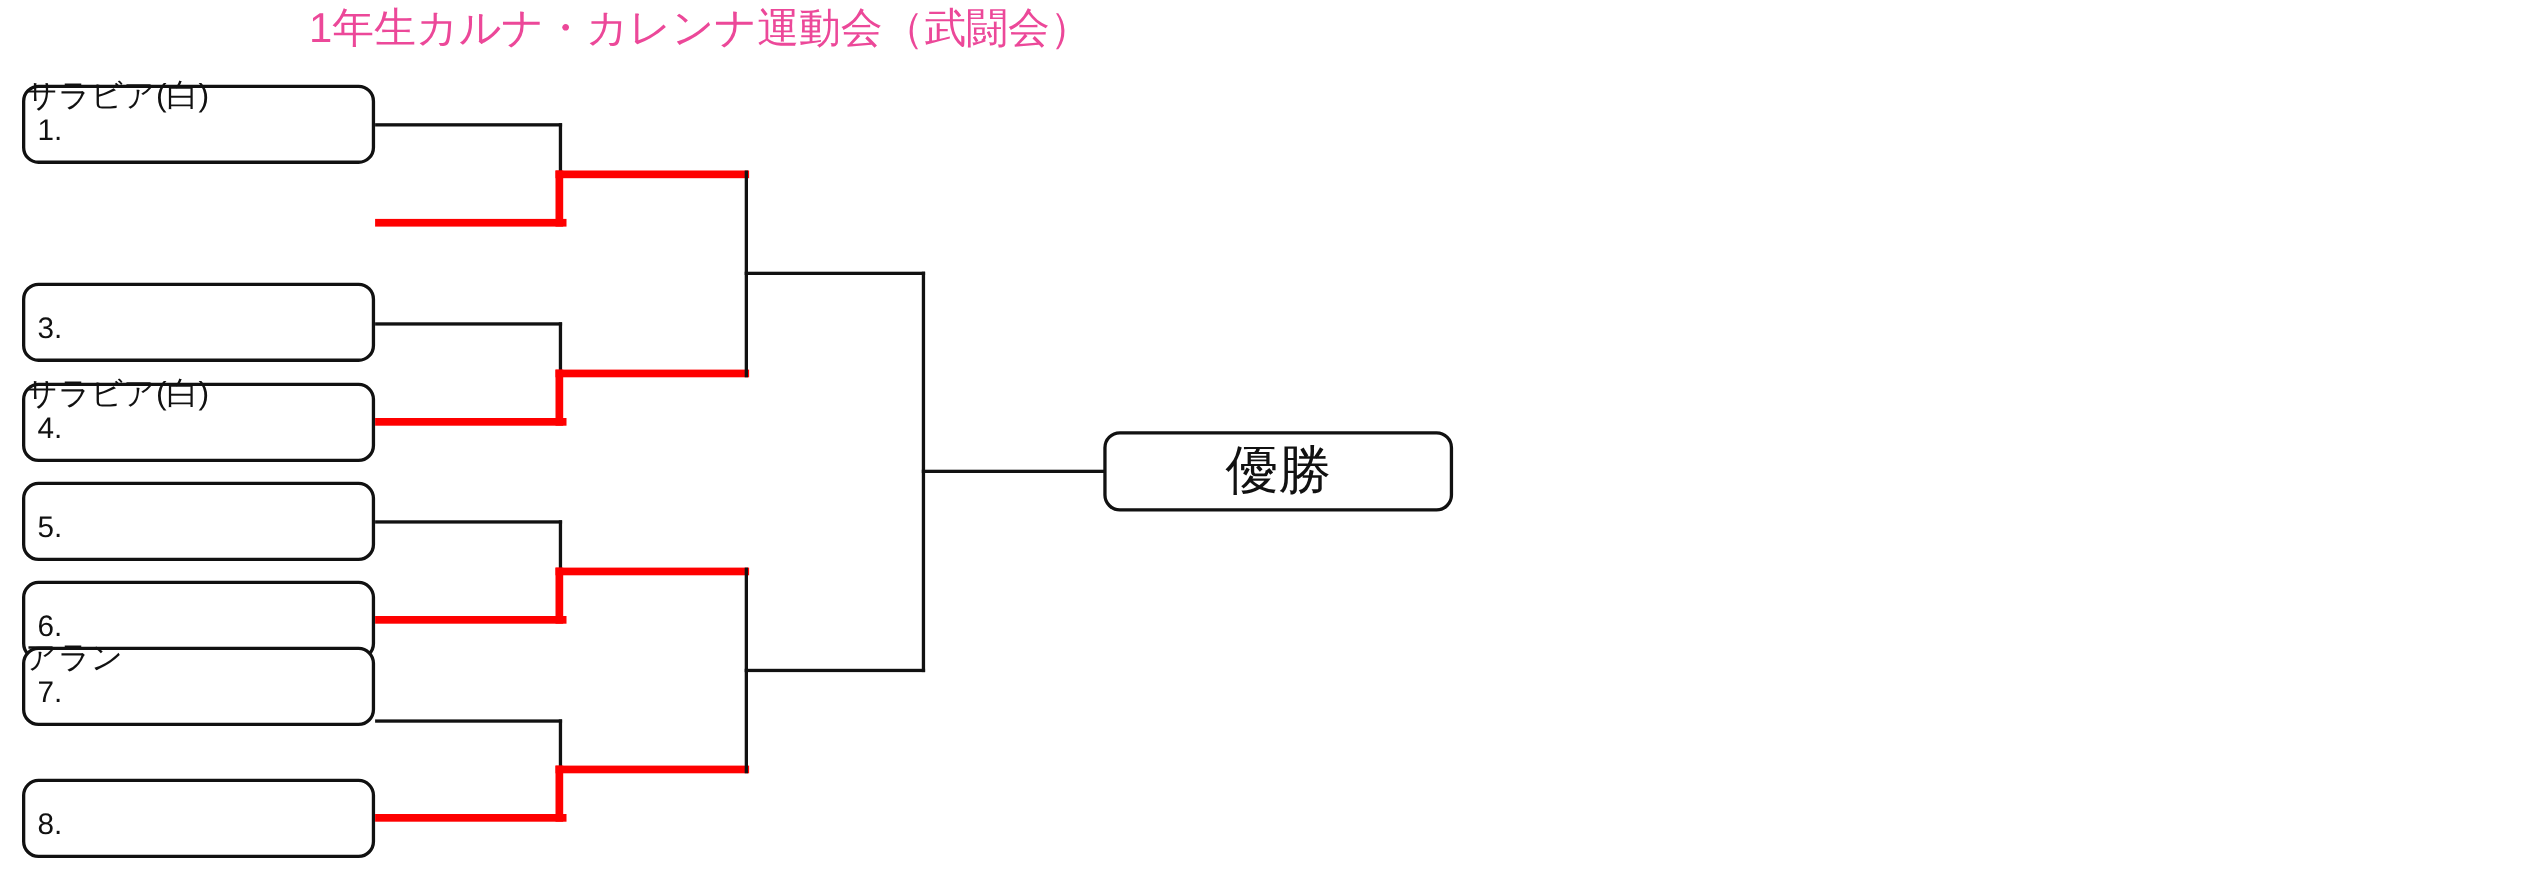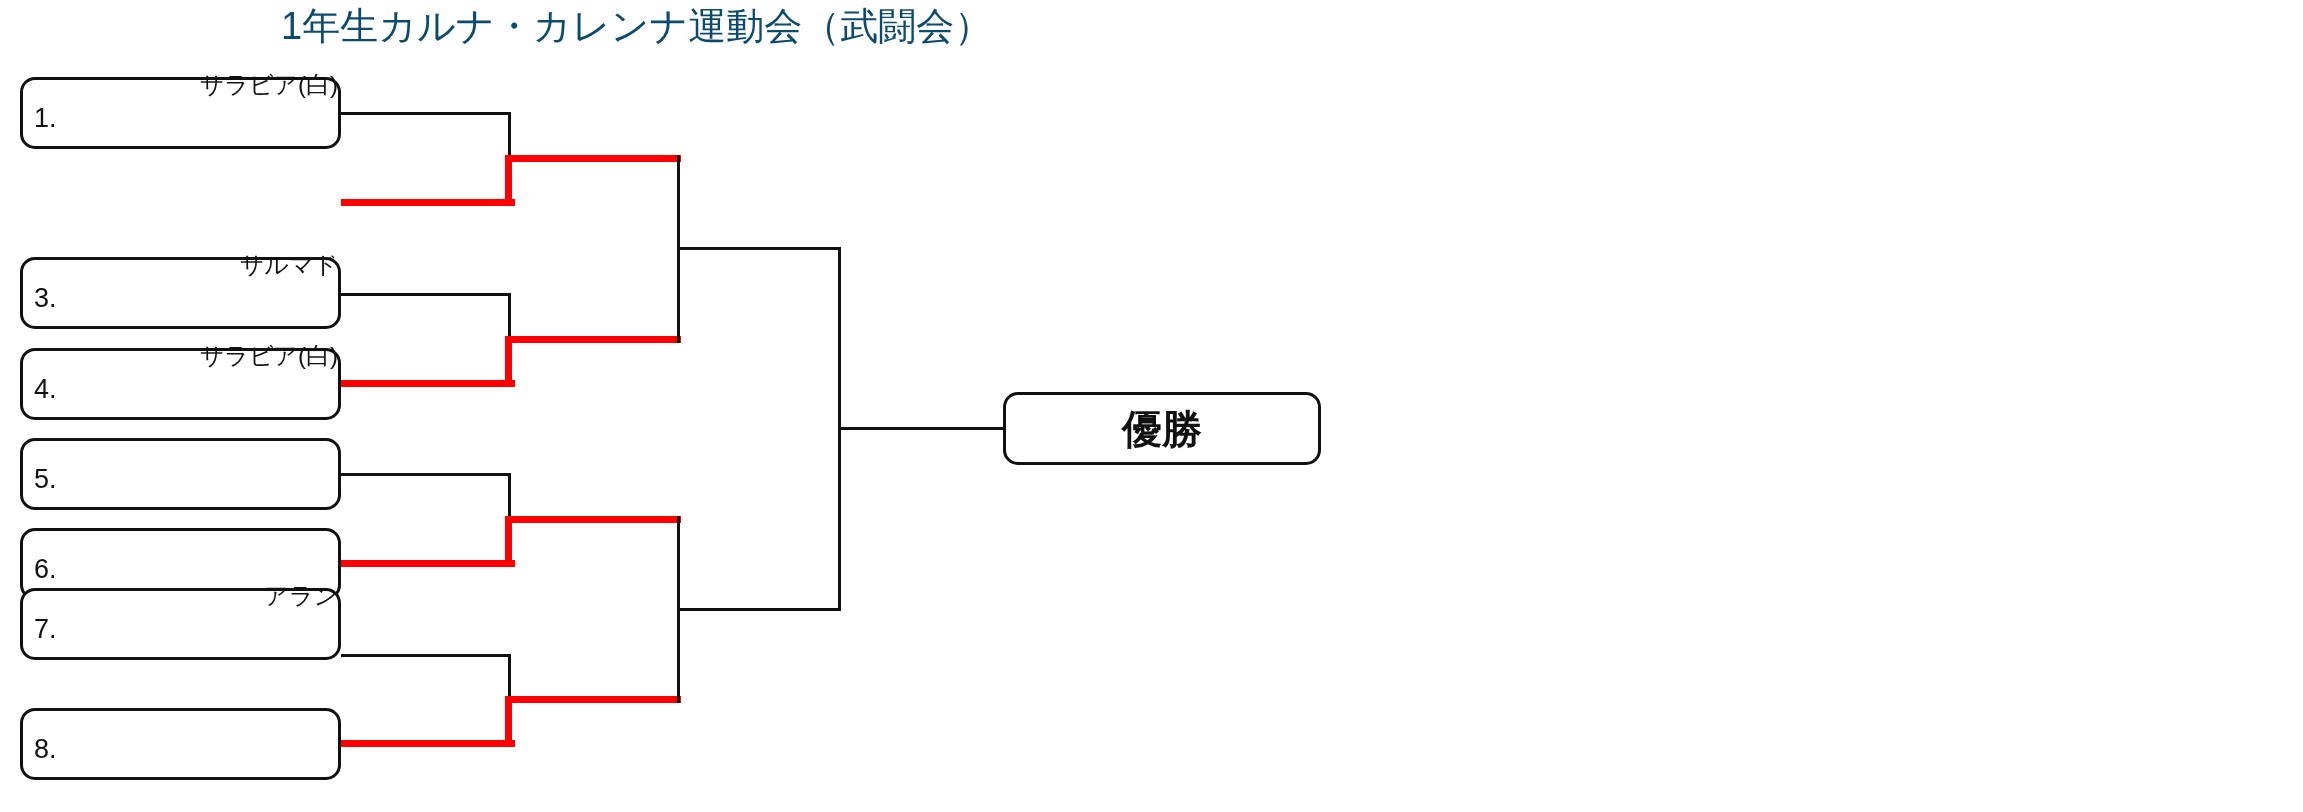--- a/index.html
+++ b/index.html
@@ -7,63 +7,61 @@
     position:relative;
     width:2303px;height:812px;
     background:#ffffff;
     font-family:"Liberation Sans","DejaVu Sans",sans-serif;
     color:#111111;
     overflow:hidden;
   }
   .title{
     position:absolute;left:281px;top:6px;
     font-size:38px;line-height:1.1;white-space:nowrap;
-    color:#0c4a6e;
+    color:#ec4899;
   }
   .pbox{
     position:absolute;left:20px;width:321px;height:72px;
     box-sizing:border-box;
     border:3px solid #111111;border-radius:15px;
     background:#ffffff;
   }
   .pname{
     position:absolute;left:0;right:0;top:-7px;
-    text-align:right;font-size:24px;line-height:1;
+    text-align:left;font-size:29px;line-height:1;
     white-space:nowrap;
-    margin-left:12px;
   }
   .pseed{
     position:absolute;left:11px;top:25px;
     font-size:27px;line-height:1;
   }
   .cbox{
     position:absolute;left:1003px;top:392px;width:318px;height:73px;
     box-sizing:border-box;
     border:3px solid #111111;border-radius:15px;
     background:#ffffff;
     display:flex;align-items:center;justify-content:center;
   }
-  .cbox span{font-size:40px;line-height:1;font-weight:bold;}
+  .cbox span{font-size:48px;line-height:1;}
   .ln{position:absolute;}
   .ln.black{background:#111111;}
   .ln.red{background:#fe0000;}
 </style>
 </head>
 <body>
 
 <div class="canvas">
 
   <div class="title">1年生カルナ・カレンナ運動会（武闘会）</div>
 
   <div class="pbox" style="top:77px">
     <span class="pname">サラビア(白)</span>
     <span class="pseed">1.</span>
   </div>
   <div class="pbox" style="top:257px">
-    <span class="pname">サルマド</span>
     <span class="pseed">3.</span>
   </div>
   <div class="pbox" style="top:348px">
     <span class="pname">サラビア(白)</span>
     <span class="pseed">4.</span>
   </div>
   <div class="pbox" style="top:438px">
     <span class="pseed">5.</span>
   </div>
   <div class="pbox" style="top:528px">

